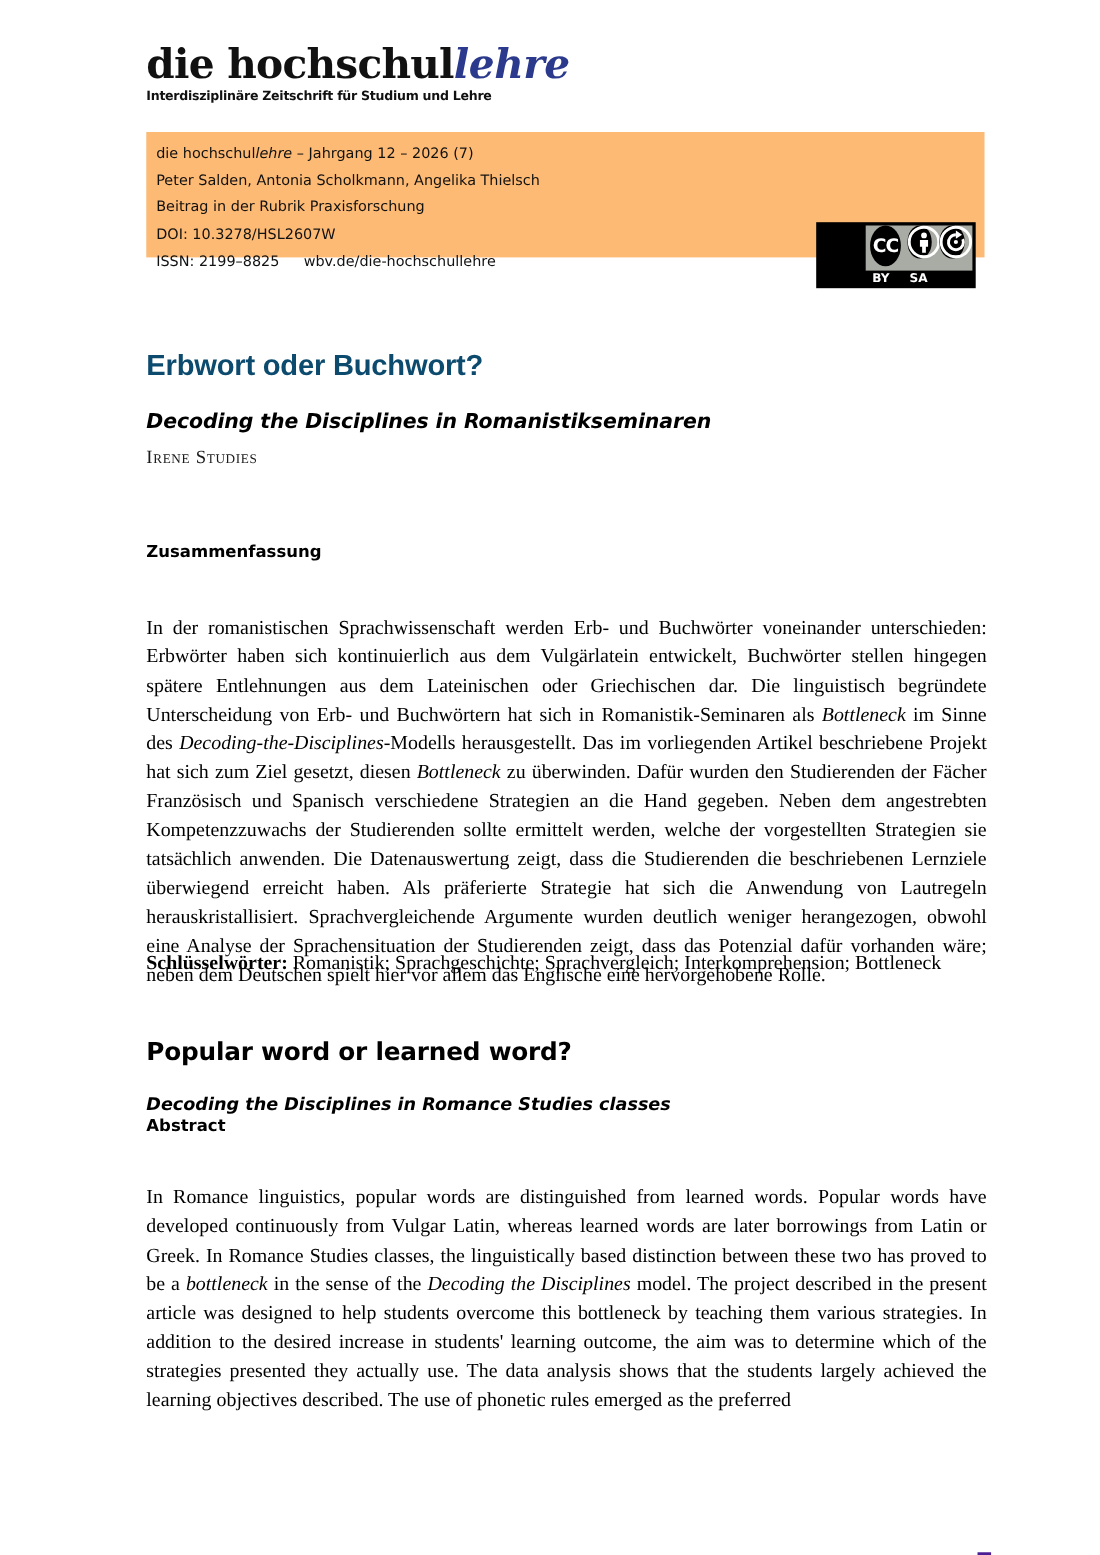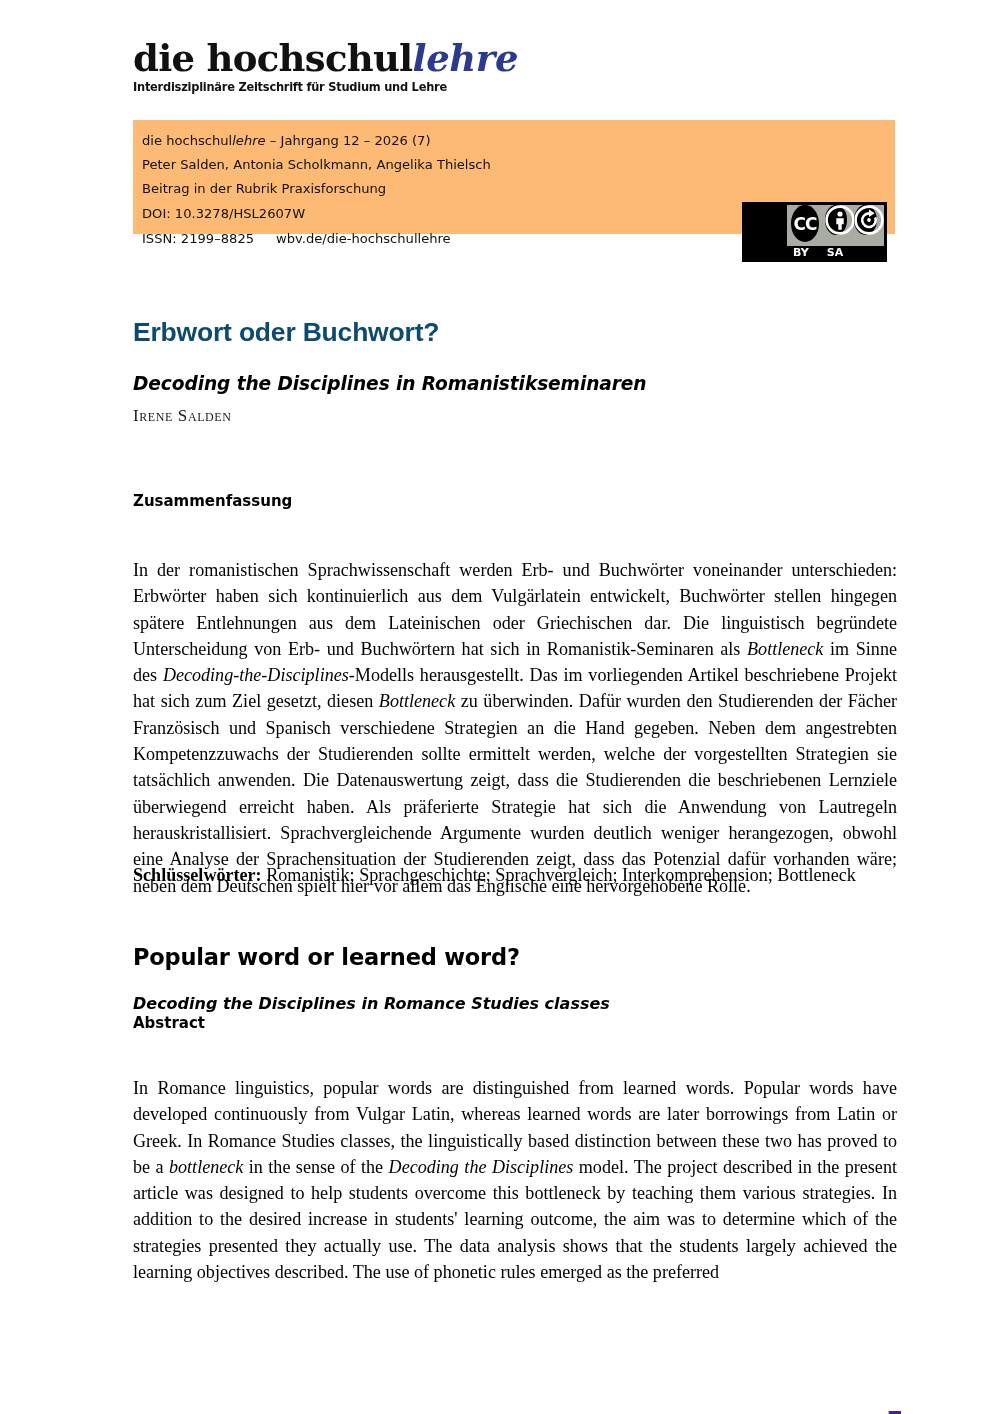--- a/index.html
+++ b/index.html
@@ -268,21 +268,21 @@
     </div>
     <div class="cc-badge-bottom">
       <span class="cc-label-by">BY</span>
       <span class="cc-label-sa">SA</span>
     </div>
   </div>
 </div>
 
 <h1 class="article-title">Erbwort oder Buchwort?</h1>
 <h2 class="article-subtitle">Decoding the Disciplines in Romanistikseminaren</h2>
-<div class="article-author">Irene Salden</div>
+<div class="article-author">Irene Studies</div>
 
 <div class="sec-heading h-zusammenfassung">Zusammenfassung</div>
 <div class="body-text abstract-de"><span>In der romanistischen Sprachwissenschaft werden Erb- und Buchwörter voneinander unterschieden: Erbwörter haben sich kontinuierlich aus dem Vulgärlatein entwickelt, Buchwörter stellen hingegen spätere Entlehnungen aus dem Lateinischen oder Griechischen dar. Die linguistisch begründete Unterscheidung von Erb- und Buchwörtern hat sich in Romanistik-Seminaren als </span><span class="it">Bottleneck</span><span> im Sinne des </span><span class="it">Decoding-the-Disciplines</span><span>-Modells herausgestellt. Das im vorliegenden Artikel beschriebene Projekt hat sich zum Ziel gesetzt, diesen </span><span class="it">Bottleneck</span><span> zu überwinden. Dafür wurden den Studierenden der Fächer Französisch und Spanisch verschiedene Strategien an die Hand gegeben. Neben dem angestrebten Kompetenzzuwachs der Studierenden sollte ermittelt werden, welche der vorgestellten Strategien sie tatsächlich anwenden. Die Datenauswertung zeigt, dass die Studierenden die beschriebenen Lernziele überwiegend erreicht haben. Als präferierte Strategie hat sich die Anwendung von Lautregeln herauskristallisiert. Sprachvergleichende Argumente wurden deutlich weniger herangezogen, obwohl eine Analyse der Sprachensituation der Studierenden zeigt, dass das Potenzial dafür vorhanden wäre; neben dem Deutschen spielt hier vor allem das Englische eine hervorgehobene Rolle.</span></div>
 
 <div class="keywords">
   <span class="kw-label">Schlüsselwörter:</span><span> Romanistik; Sprachgeschichte; Sprachvergleich; Interkomprehension; Bottleneck</span>
 </div>
 
 <h2 class="en-title">Popular word or learned word?</h2>
 <h3 class="en-subtitle">Decoding the Disciplines in Romance Studies classes</h3>

